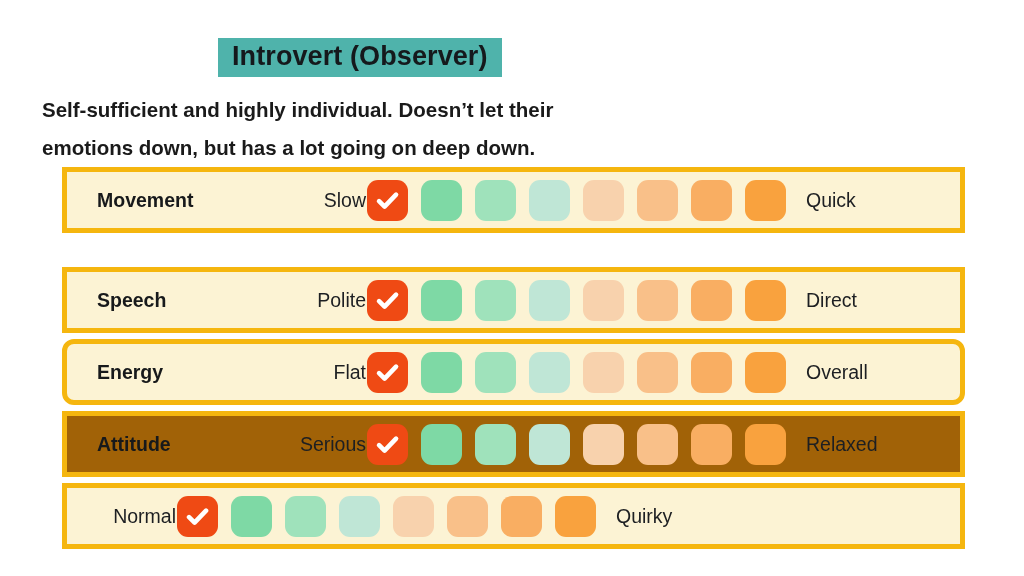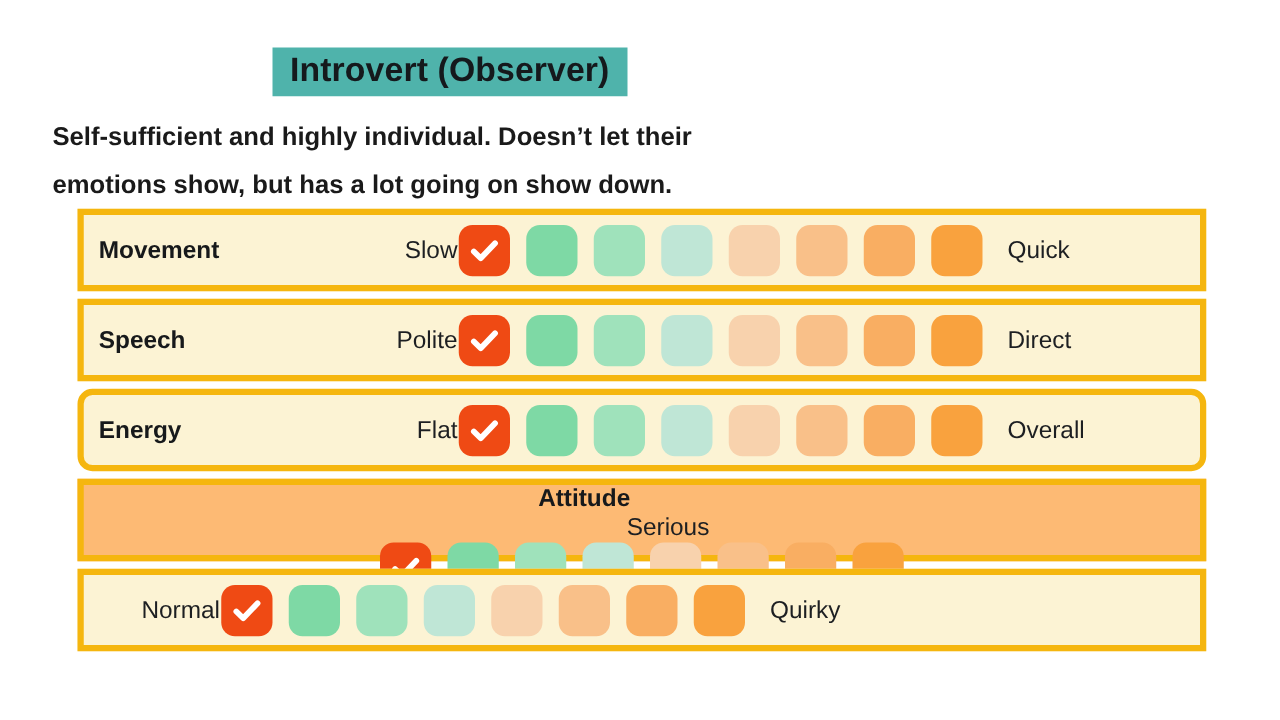--- a/index.html
+++ b/index.html
@@ -70,21 +70,21 @@
     border: 5px solid #f5b60f;
     box-sizing: border-box;
     display: flex;
     align-items: center;
     margin-bottom: 6px;
   }
   .row:last-child { margin-bottom: 0; }
 
   .trait-name {
     width: 190px;
-    padding-left: 12px;
+    padding-left: 30px;
     box-sizing: border-box;
     font-size: 19.5px;
     font-weight: bold;
     color: #17191b;
     white-space: nowrap;
   }
   .left-term {
     width: 110px;
     text-align: right;
     padding-right: 1px;
@@ -133,21 +133,21 @@
 <body>
 
 <div id="card">
 
   <div id="header">
     <div id="title-wrap">
       <span id="title">Introvert (Observer)</span>
     </div>
     <div id="subtitle">
       <span class="line">Self-sufficient and highly individual. Doesn’t let their</span>
-      <span class="line">emotions show, but has a lot going on show down.</span>
+      <span class="line">emotions down, but has a lot going on deep down.</span>
     </div>
   </div>
 
   <div id="table">
       <div class="row" style="background: rgb(252, 243, 212); border-color: rgb(245, 182, 15);">
         <div class="trait-name">Movement</div>
         <div class="left-term">Slow</div>
         <div class="scale">
           <div class="swatch selected" style="background: rgb(239, 74, 20);">
             <svg viewBox="0 0 24 24">
@@ -157,21 +157,21 @@
           <div class="swatch" style="background: rgb(126, 217, 165);"></div>
           <div class="swatch" style="background: rgb(159, 226, 187);"></div>
           <div class="swatch" style="background: rgb(191, 230, 214);"></div>
           <div class="swatch" style="background: rgb(248, 210, 173);"></div>
           <div class="swatch" style="background: rgb(249, 192, 137);"></div>
           <div class="swatch" style="background: rgb(249, 174, 98);"></div>
           <div class="swatch" style="background: rgb(249, 162, 62);"></div>
         </div>
         <div class="right-term">Quick</div>
       </div>
-      <div class="row" style="background: rgb(252, 243, 212); border-color: rgb(245, 182, 15);">
+      <div class="row" style="background: rgb(252, 243, 212); border-color: rgb(245, 182, 15); margin-top: 28px;">
         <div class="trait-name">Speech</div>
         <div class="left-term">Polite</div>
         <div class="scale">
           <div class="swatch selected" style="background: rgb(239, 74, 20);">
             <svg viewBox="0 0 24 24">
               <path d="M4.5 12.6 L9.4 17.4 L19.6 6.8" fill="none" stroke="#ffffff" stroke-width="4.1" stroke-linecap="round" stroke-linejoin="round"></path>
             </svg>
           </div>
           <div class="swatch" style="background: rgb(126, 217, 165);"></div>
           <div class="swatch" style="background: rgb(159, 226, 187);"></div>
@@ -195,21 +195,21 @@
           <div class="swatch" style="background: rgb(126, 217, 165);"></div>
           <div class="swatch" style="background: rgb(159, 226, 187);"></div>
           <div class="swatch" style="background: rgb(191, 230, 214);"></div>
           <div class="swatch" style="background: rgb(248, 210, 173);"></div>
           <div class="swatch" style="background: rgb(249, 192, 137);"></div>
           <div class="swatch" style="background: rgb(249, 174, 98);"></div>
           <div class="swatch" style="background: rgb(249, 162, 62);"></div>
         </div>
         <div class="right-term">Overall</div>
       </div>
-      <div class="row" style="background: #fdba74; border-color: rgb(245, 182, 15); flex-direction: column;">
+      <div class="row" style="background: #a16207; border-color: rgb(245, 182, 15);">
         <div class="trait-name">Attitude</div>
         <div class="left-term">Serious</div>
         <div class="scale">
           <div class="swatch selected" style="background: rgb(239, 74, 20);">
             <svg viewBox="0 0 24 24">
               <path d="M4.5 12.6 L9.4 17.4 L19.6 6.8" fill="none" stroke="#ffffff" stroke-width="4.1" stroke-linecap="round" stroke-linejoin="round"></path>
             </svg>
           </div>
           <div class="swatch" style="background: rgb(126, 217, 165);"></div>
           <div class="swatch" style="background: rgb(159, 226, 187);"></div>

